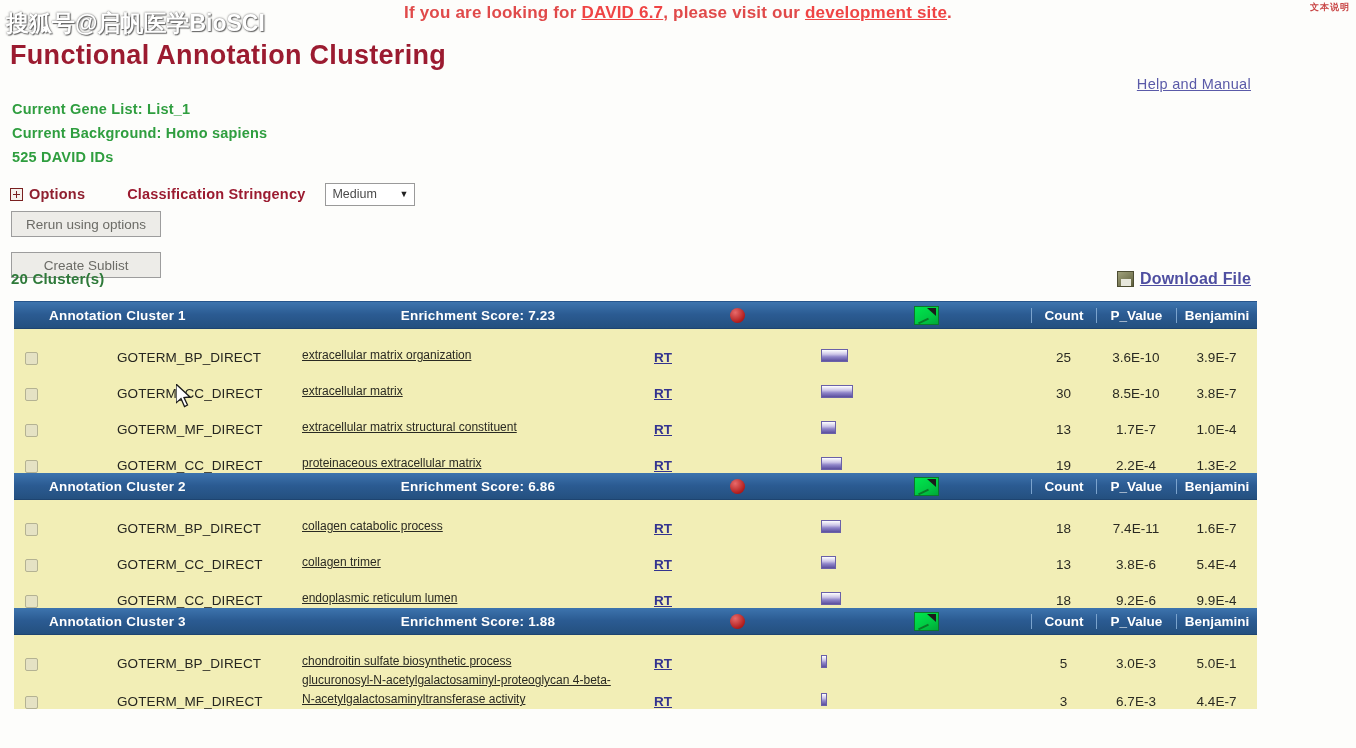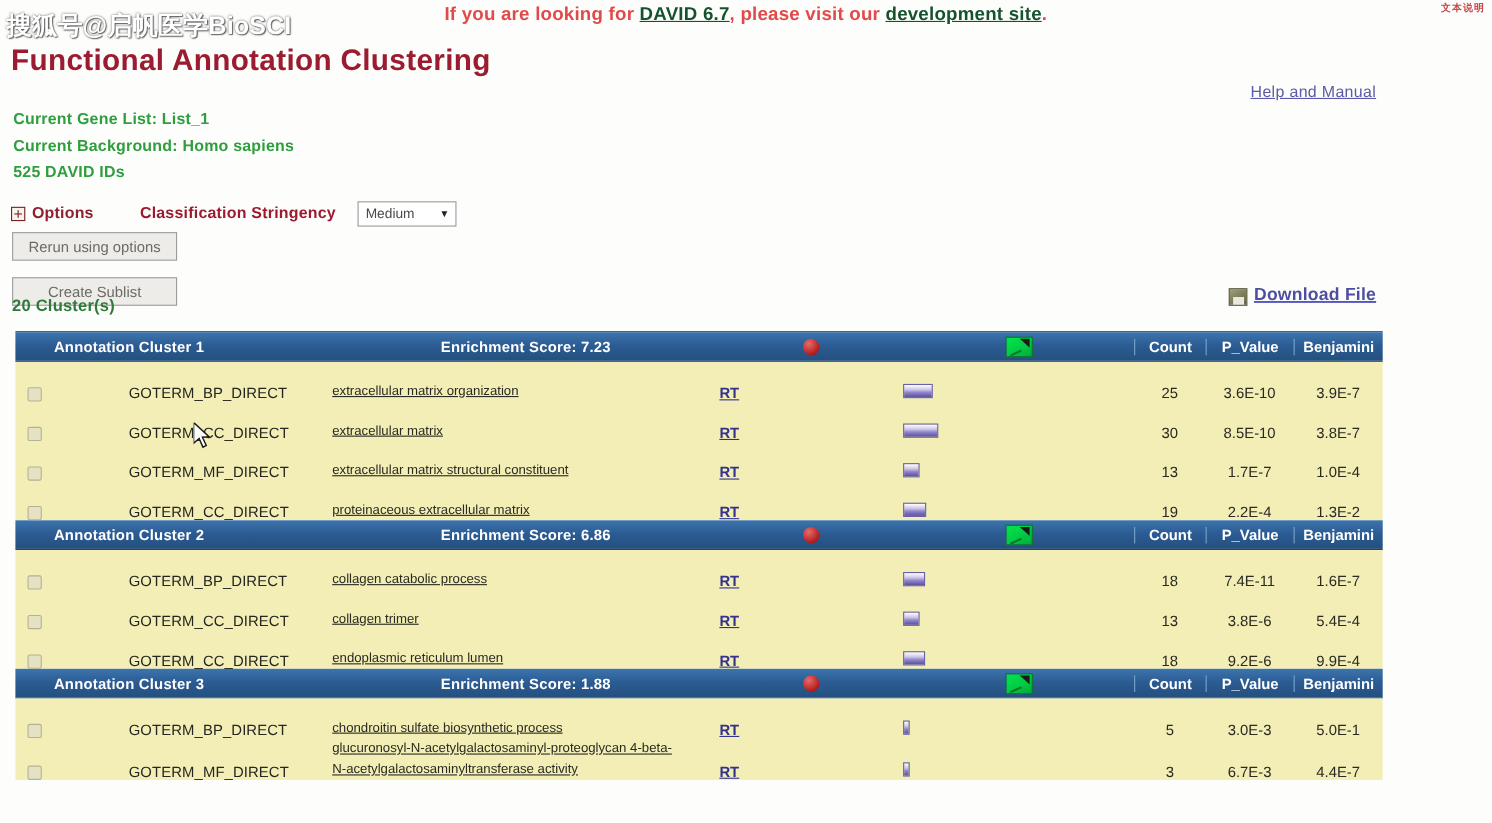--- a/index.html
+++ b/index.html
@@ -22,21 +22,21 @@
     left: 0; top: 0; width: 1356px; height: 30px;
     text-align: center;
     padding-top: 3px;
     font-size: 17px;
     font-weight: bold;
     color: #e04a4a;
     letter-spacing: .2px;
     white-space: nowrap;
   }
   .banner .lnk {
-    color: #14532d;
+    color: #ef4444;
     text-decoration: underline;
     font-weight: bold;
   }
   .banner-cjk {
     position: absolute;
     right: 6px; top: 1px;
     font-size: 9px;
     color: #c84545;
     letter-spacing: 1px;
   }
@@ -143,22 +143,22 @@
     white-space: nowrap;
   }
 
   
   .cluster-count {
     position: absolute; left: 11px; top: 270px;
     font-size: 15px; font-weight: bold; color: #2f7a3a;
     letter-spacing: .2px;
   }
   .download {
-    position: absolute; right: 105px; top: 260px;
-    display: flex; align-items: flex-end; gap: 6px;
+    position: absolute; right: 105px; top: 270px;
+    display: flex; align-items: center; gap: 6px;
   }
   .dl-icon {
     width: 17px; height: 16px;
     background: linear-gradient(145deg,#9fa07a,#5e5f3c);
     border: 1px solid #4d4d32;
     position: relative;
   }
   .dl-icon::after {
     content: ""; position: absolute; left: 3px; top: 7px;
     width: 10px; height: 7px; background: #e8e8dc;

